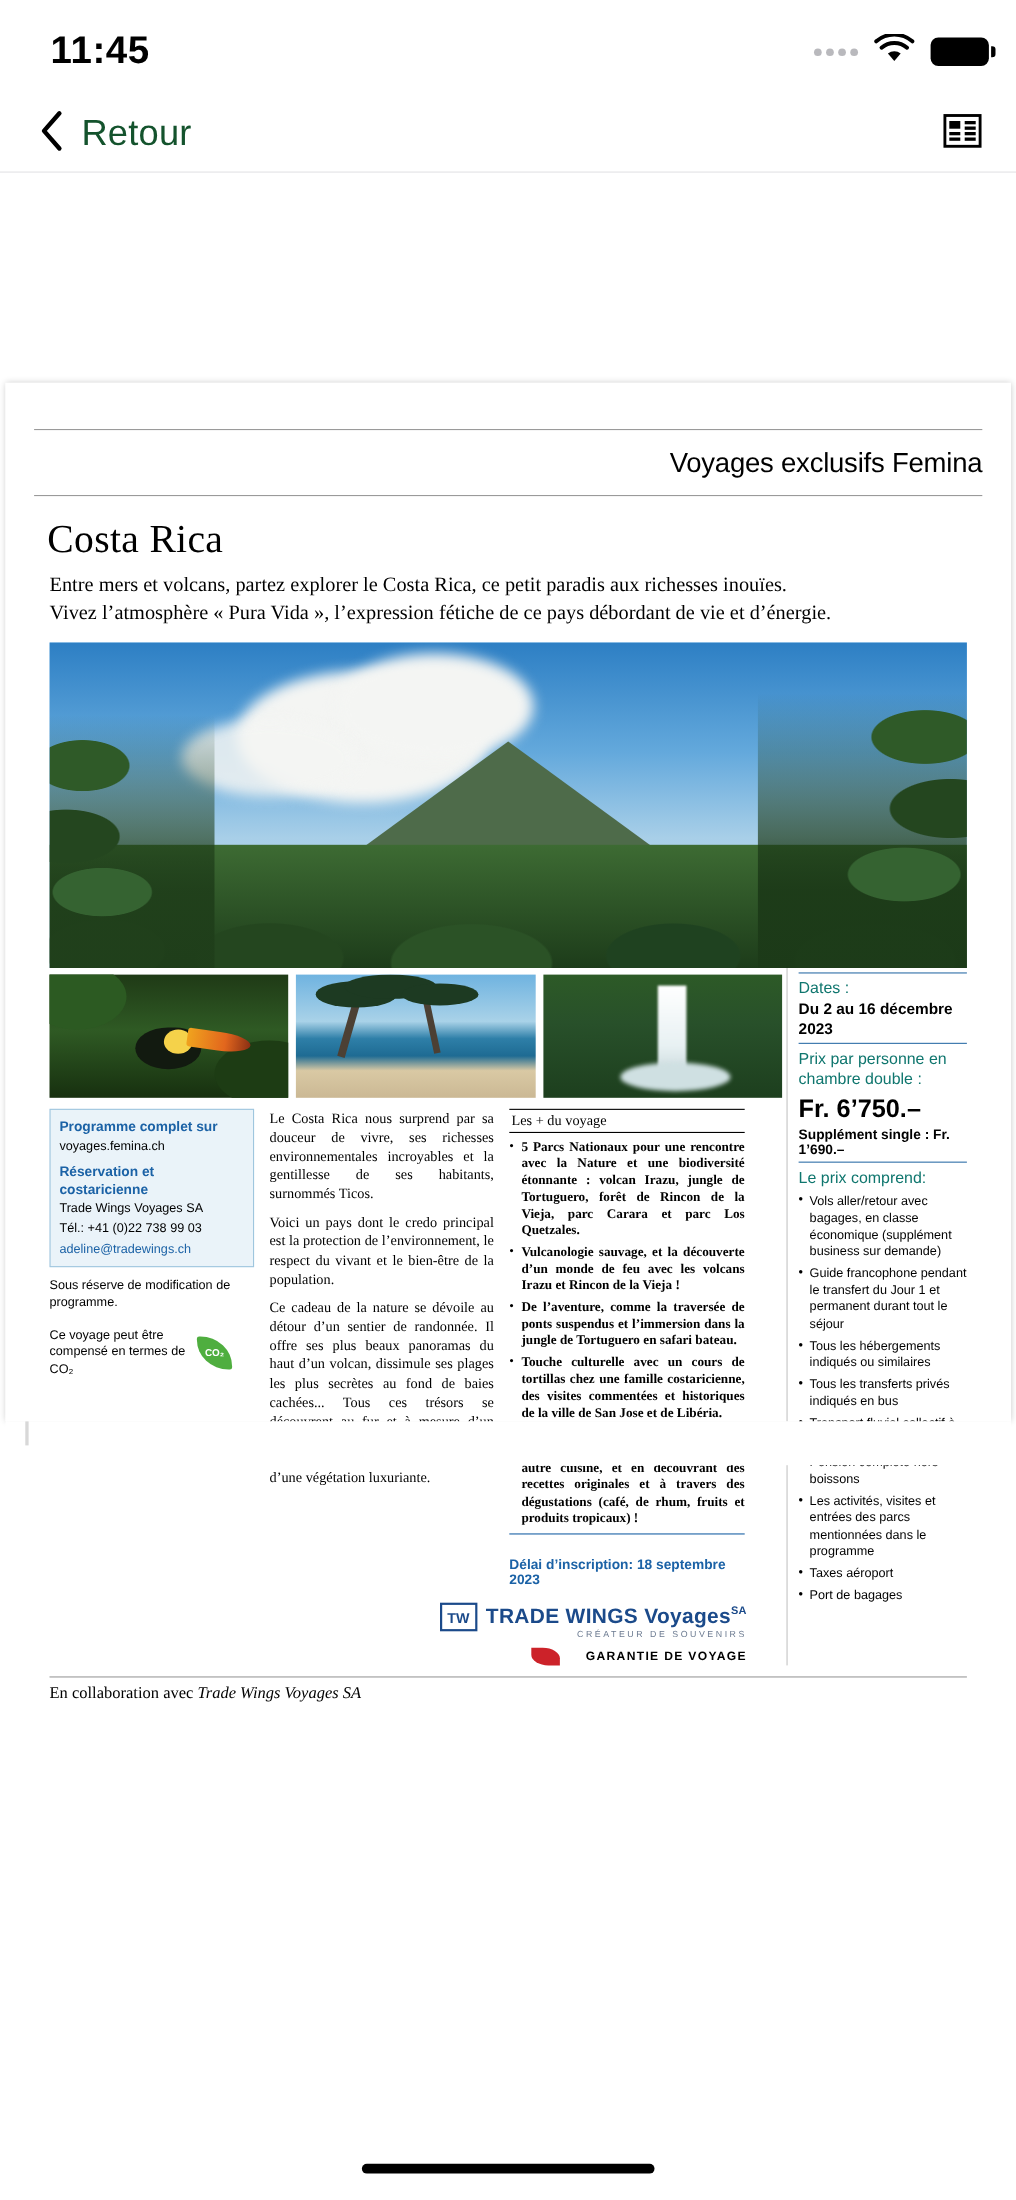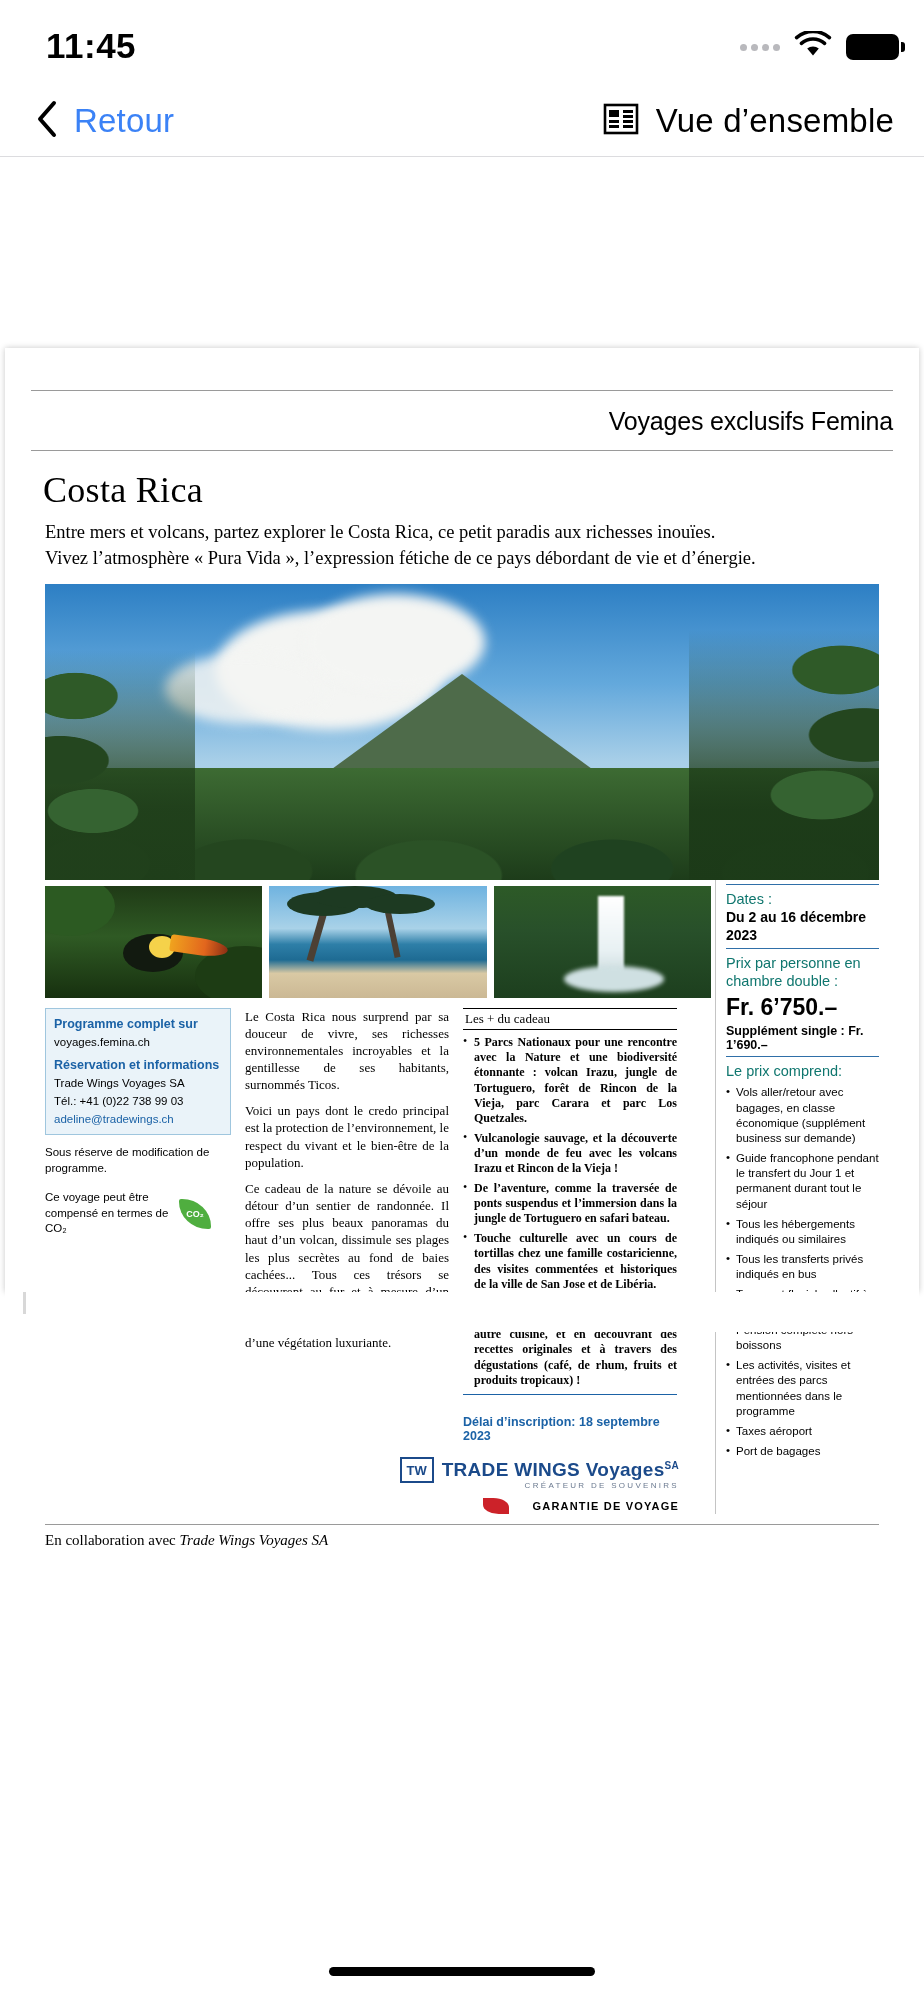--- a/index.html
+++ b/index.html
@@ -73,21 +73,21 @@
     border-bottom: 1px solid #dcdcdf;
   }
   .nav-back {
     display: flex;
     align-items: center;
     gap: 14px;
     cursor: pointer;
   }
   .nav-back .label {
     font-size: 33px;
-    color: #3b82f6;
+    color: #14532d;
     letter-spacing: 0.2px;
   }
   .nav-right {
     display: flex;
     align-items: center;
     gap: 16px;
     cursor: pointer;
   }
   .nav-right .label {
     font-size: 33px;
@@ -543,21 +543,20 @@
           <rect x="3" y="4" width="32" height="28" stroke="#000" stroke-width="2.6" fill="none"></rect>
           <rect x="7" y="9" width="10" height="7" fill="#000"></rect>
           <rect x="7" y="19" width="10" height="3" fill="#000"></rect>
           <rect x="7" y="24" width="10" height="3" fill="#000"></rect>
           <rect x="21" y="9" width="10" height="3" fill="#000"></rect>
           <rect x="21" y="14" width="10" height="3" fill="#000"></rect>
           <rect x="21" y="19" width="10" height="3" fill="#000"></rect>
           <rect x="21" y="24" width="10" height="3" fill="#000"></rect>
         </svg>
       </span>
-      <span class="label">Vue d’ensemble</span>
     </div>
   </div>
 
   <div class="doc-scroll">
 
     <div class="page-shadow">
       <span class="tick-l"></span>
       <span class="tick-r"></span>
     </div>
 
@@ -608,21 +607,21 @@
             </div>
           </div>
 
           <div class="cols" style="margin-left:0;margin-right:0;">
 
             <div class="col-a">
               <div class="infobox">
                 <div class="h">Programme complet sur</div>
                 <div class="small">voyages.femina.ch</div>
                 <div class="divider"></div>
-                <div class="h">Réservation et informations</div>
+                <div class="h">Réservation et costaricienne</div>
                 <div class="small">Trade Wings Voyages SA</div>
                 <div class="small">Tél.: +41 (0)22 738 99 03</div>
                 <div class="small mail">adeline@tradewings.ch</div>
               </div>
               <div class="note">Sous réserve de modification de programme.</div>
               <div class="co2row">
                 <div class="txt">Ce voyage peut être compensé en termes de CO₂</div>
                 <div class="co2leaf">
                   <span>CO₂</span>
                 </div>
@@ -630,21 +629,21 @@
             </div>
 
             <div class="col-b">
               <p class="body-p">Le Costa Rica nous surprend par sa douceur de vivre, ses richesses environnementales incroyables et la gentillesse de ses habitants, surnommés Ticos.</p>
               <p class="body-p">Voici un pays dont le credo principal est la protection de l’environnement, le respect du vivant et le bien-être de la population.</p>
               <p class="body-p">Ce cadeau de la nature se dévoile au détour d’un sentier de randonnée. Il offre ses plus beaux panoramas du haut d’un volcan, dissimule ses plages les plus secrètes au fond de baies cachées... Tous ces trésors se découvrent au fur et à mesure d’un voyage dont la palette de couleurs s’étale du bleu de l’océan au vert d’une végétation luxuriante.</p>
             </div>
 
             <div class="col-c">
               <div class="plus-box">
-                <div class="plus-head">Les + du cadeau</div>
+                <div class="plus-head">Les + du voyage</div>
                 <ul class="plus-list">
                   <li>5 Parcs Nationaux pour une rencontre avec la Nature et une biodiversité étonnante : volcan Irazu, jungle de Tortuguero, forêt de Rincon de la Vieja, parc Carara et parc Los Quetzales.</li>
                   <li>Vulcanologie sauvage, et la découverte d’un monde de feu avec les volcans Irazu et Rincon de la Vieja !</li>
                   <li>De l’aventure, comme la traversée de ponts suspendus et l’immersion dans la jungle de Tortuguero en safari bateau.</li>
                   <li>Touche culturelle avec un cours de tortillas chez une famille costaricienne, des visites commentées et historiques de la ville de San Jose et de Libéria.</li>
                   <li>Goûter de nouvelles saveurs ! Des moments de plaisir en explorant une autre cuisine, et en découvrant des recettes originales et à travers des dégustations (café, de rhum, fruits et produits tropicaux) !</li>
                 </ul>
                 <div class="deadline">Délai d’inscription: 18 septembre 2023</div>
               </div>
             </div>

